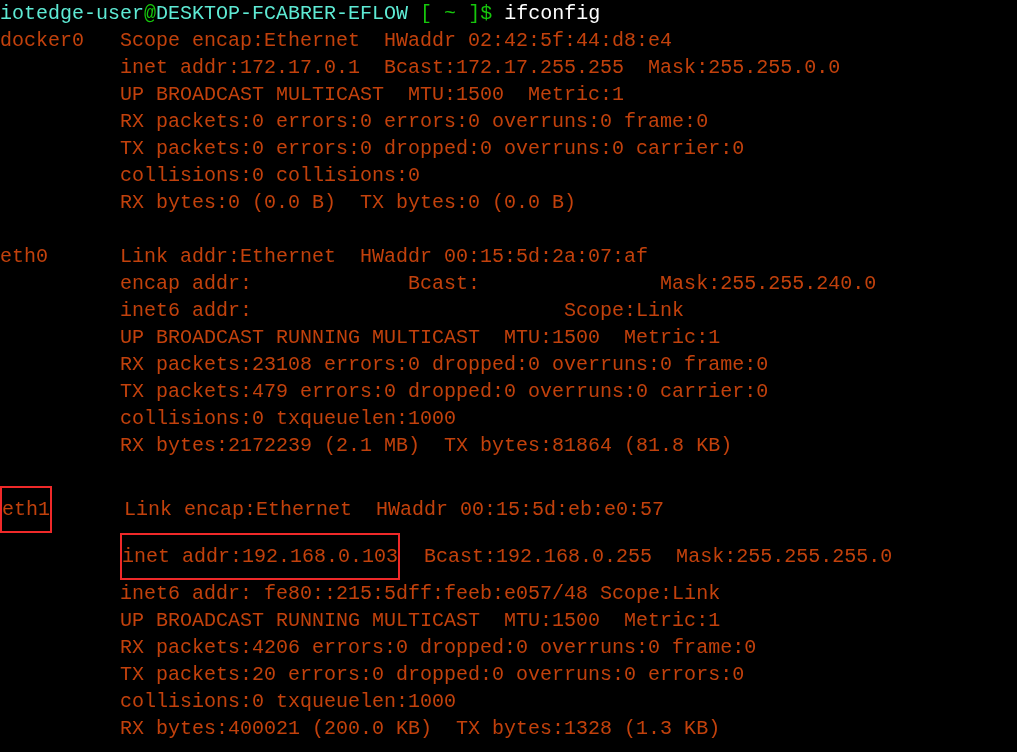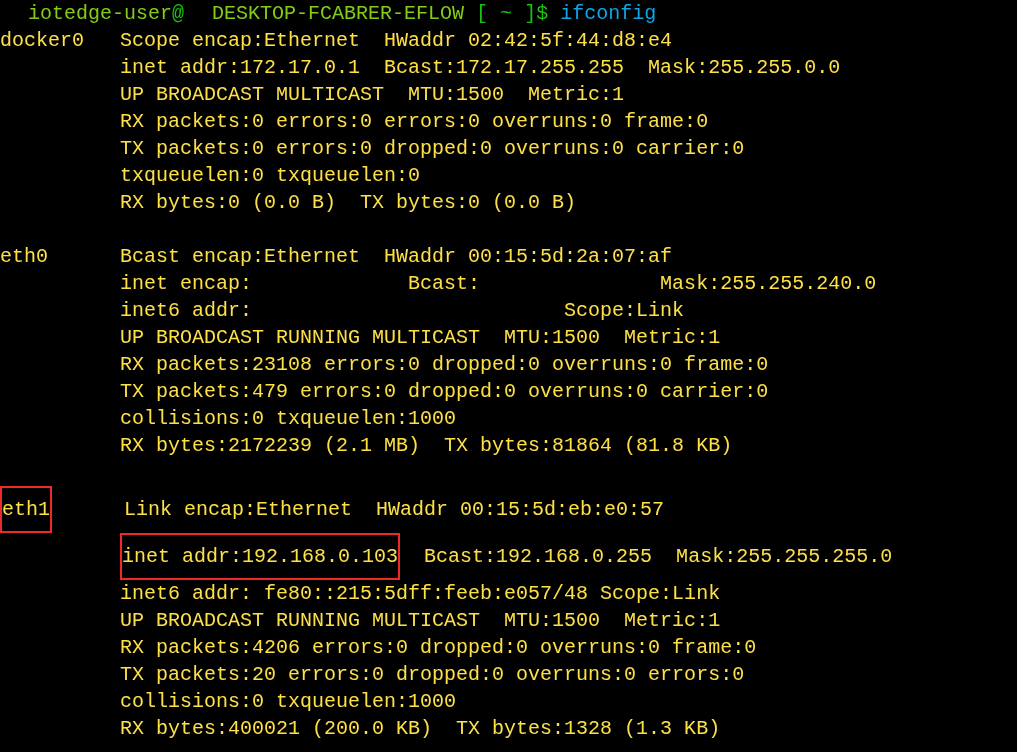--- a/index.html
+++ b/index.html
@@ -11,47 +11,47 @@
     font-size: 20px;
     line-height: 27px;
     width: 1017px;
     height: 752px;
     overflow: hidden;
   }
   .terminal {
     white-space: pre;
     padding: 0;
   }
-  .prompt-user { color: #84cc16; margin-left: 28px; }
+  .prompt-user { color: #5eead4; }
   .prompt-sep  { color: #16c60c; }
   .prompt-path { color: #16c60c; }
   .prompt-end  { color: #16c60c; }
-  .cmd         { color: #0ea5e9; }
-  .out         { color: #fde047; }
+  .cmd         { color: #ffffff; }
+  .out         { color: #c2410c; }
   .hl-box {
     border: 2px solid #ef2929;
     padding: 8px 0px;
     display: inline-block;
     box-sizing: border-box;
   }
 </style>
 </head>
 <body>
 
 <div class="terminal"><span class="prompt-user">iotedge-user</span><span class="prompt-sep">@</span><span class="prompt-user">DESKTOP-FCABRER-EFLOW</span><span class="prompt-path"> [ </span><span class="prompt-path">~</span><span class="prompt-path"> ]</span><span class="prompt-end">$ </span><span class="cmd">ifconfig</span>
 <span class="out">docker0</span>   <span class="out">Scope encap:Ethernet  HWaddr 02:42:5f:44:d8:e4</span>
 <span class="out">          </span><span class="out">inet addr:172.17.0.1  Bcast:172.17.255.255  Mask:255.255.0.0</span>
 <span class="out">          </span><span class="out">UP BROADCAST MULTICAST  MTU:1500  Metric:1</span>
 <span class="out">          </span><span class="out">RX packets:0 errors:0 errors:0 overruns:0 frame:0</span>
 <span class="out">          </span><span class="out">TX packets:0 errors:0 dropped:0 overruns:0 carrier:0</span>
-<span class="out">          </span><span class="out">txqueuelen:0 txqueuelen:0</span>
+<span class="out">          </span><span class="out">collisions:0 collisions:0</span>
 <span class="out">          </span><span class="out">RX bytes:0 (0.0 B)  TX bytes:0 (0.0 B)</span>
 
-<span class="out">eth0</span>      <span class="out">Bcast encap:Ethernet  HWaddr 00:15:5d:2a:07:af</span>
-<span class="out">          </span><span class="out">inet encap:             Bcast:               Mask:255.255.240.0</span>
+<span class="out">eth0</span>      <span class="out">Link addr:Ethernet  HWaddr 00:15:5d:2a:07:af</span>
+<span class="out">          </span><span class="out">encap addr:             Bcast:               Mask:255.255.240.0</span>
 <span class="out">          </span><span class="out">inet6 addr:                          Scope:Link</span>
 <span class="out">          </span><span class="out">UP BROADCAST RUNNING MULTICAST  MTU:1500  Metric:1</span>
 <span class="out">          </span><span class="out">RX packets:23108 errors:0 dropped:0 overruns:0 frame:0</span>
 <span class="out">          </span><span class="out">TX packets:479 errors:0 dropped:0 overruns:0 carrier:0</span>
 <span class="out">          </span><span class="out">collisions:0 txqueuelen:1000</span>
 <span class="out">          </span><span class="out">RX bytes:2172239 (2.1 MB)  TX bytes:81864 (81.8 KB)</span>
 
 <span class="hl-box"><span class="out">eth1</span></span>      <span class="out">Link encap:Ethernet  HWaddr 00:15:5d:eb:e0:57</span>
 <span class="out">          </span><span class="hl-box"><span class="out">inet addr:192.168.0.103</span></span><span class="out">  Bcast:192.168.0.255  Mask:255.255.255.0</span>
 <span class="out">          </span><span class="out">inet6 addr: fe80::215:5dff:feeb:e057/48 Scope:Link</span>

